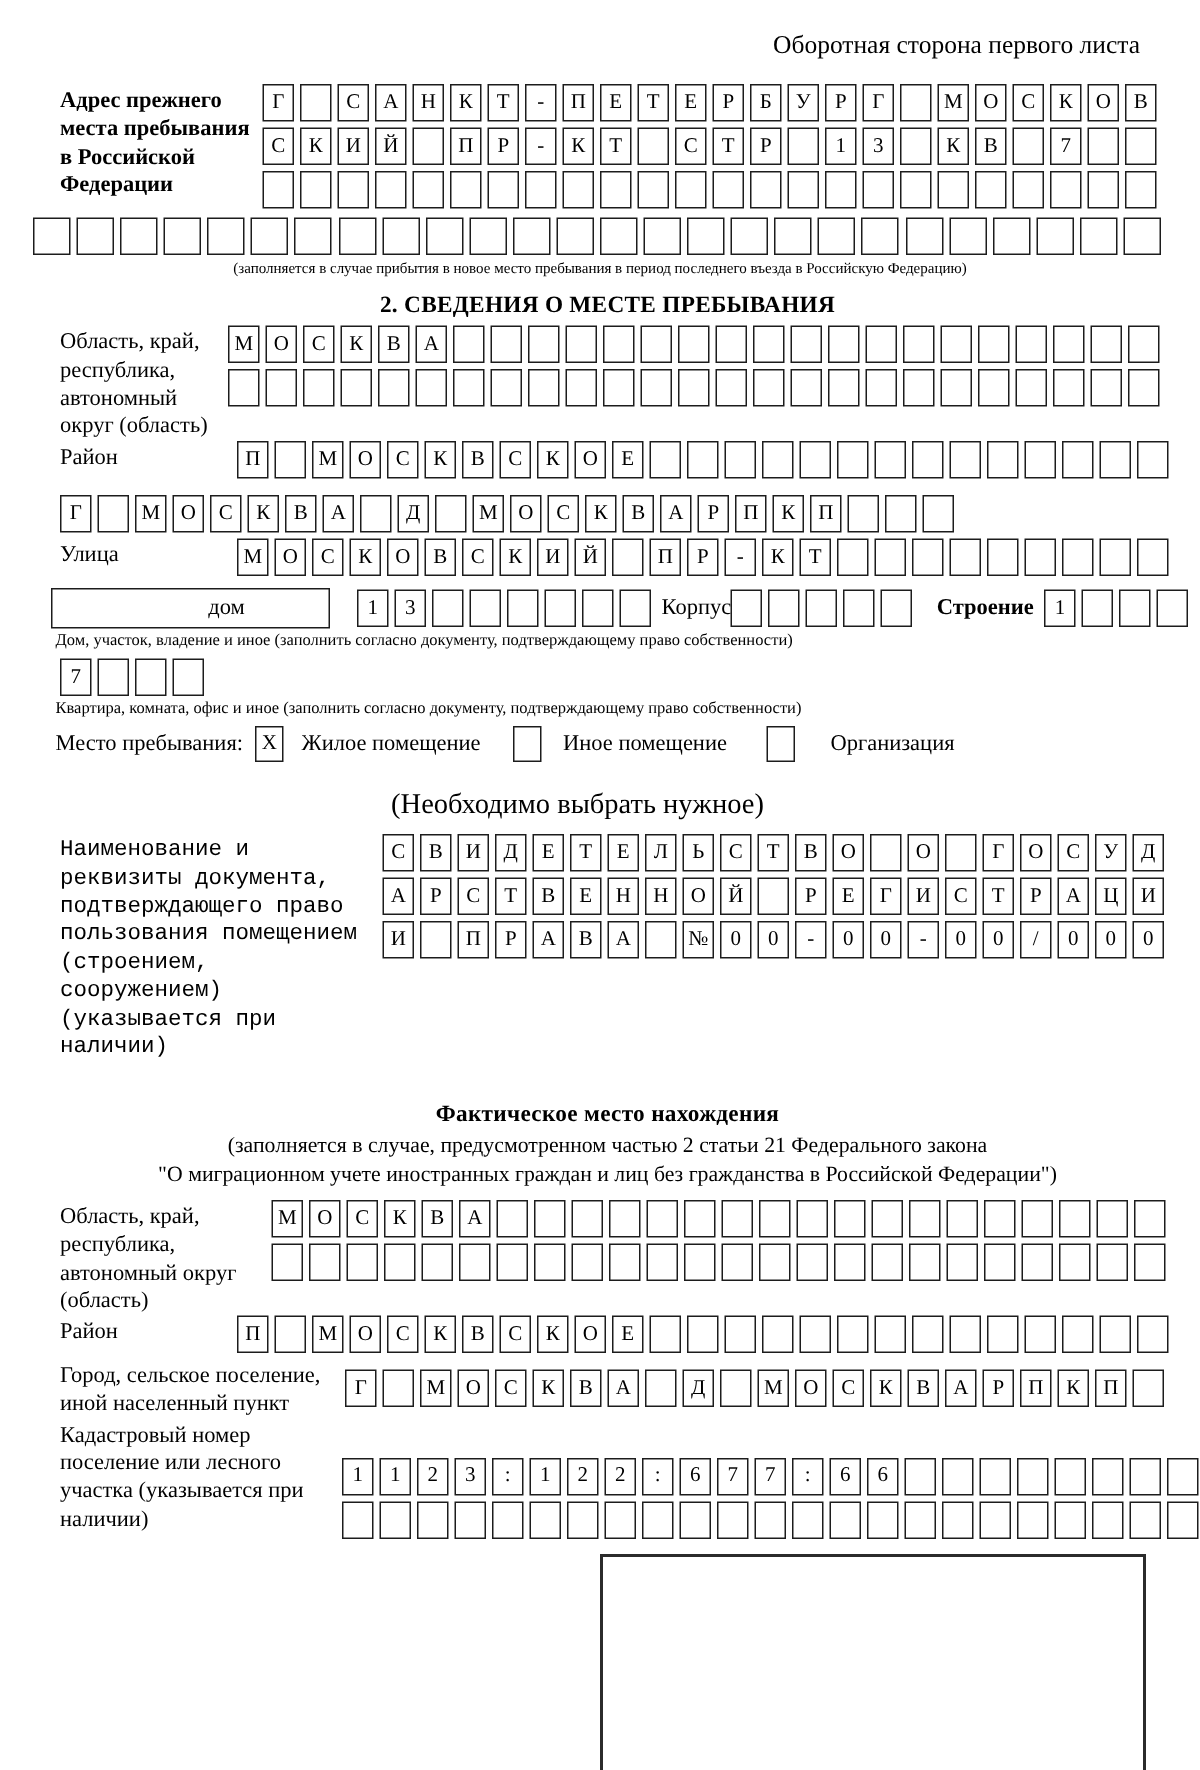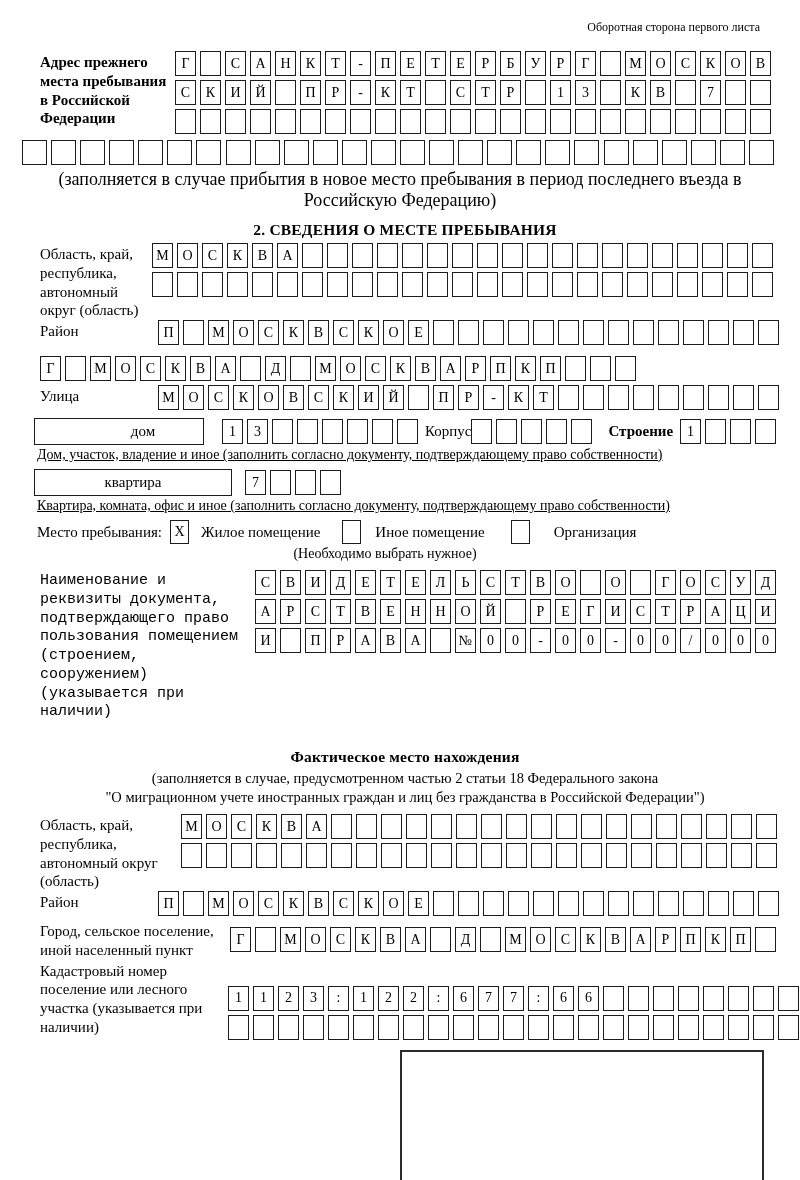--- a/index.html
+++ b/index.html
@@ -4,24 +4,24 @@
 <style>
   html, body { margin:0; padding:0; background:#fff; }
   body {
     width:800px; height:1180px;
     font-family:"Liberation Serif", serif;
     color:#000; font-size:15px;
     overflow:hidden;
   }
   .page { box-sizing:border-box; width:800px; padding:20px 30px 0 40px; }
 
-  .header-note { text-align:right; padding-right:10px; font-size:12px; }
+  .header-note { text-align:right; padding-right:10px; font-size:17px; }
 
   .center { text-align:center; }
-  .note   { font-size:18px; margin:4px 0 2px -10px; }
+  .note   { font-size:10px; margin:4px 0 2px -10px; }
   .title  { font-weight:bold; font-size:15.5px; margin:10px 0 4px; letter-spacing:.2px; }
 
   .field { display:flex; align-items:flex-start; }
   .label { flex:none; line-height:1.25; padding-top:2px; }
   .gridcol { display:flex; flex-direction:column; }
 
   .cells { display:flex; margin-bottom:4px; }
   .cell {
     flex:none; display:inline-flex; align-items:center; justify-content:center;
     width:19px; height:23px; border:1.6px solid #1c1c1c; margin-right:4px;
@@ -36,34 +36,34 @@
 
   .mt7 { margin-top:7px; } .mt26 { margin-top:26px; }
 
   .sec1 { margin-top:16px; }
 
   .house-row { display:flex; align-items:center; margin:4px 0 2px; }
   .named-box {
     box-sizing:border-box; display:flex; align-items:center; justify-content:center;
     height:27px; border:1.8px solid #1c1c1c; margin-left:-6px; flex:none;
   }
-  .house-box { width:170px; margin-right:18px;padding-left:48px; }
+  .house-box { width:186px; margin-right:18px;padding-left:48px; }
   .apt-box   { width:198px; margin-right:13px; }
   .inline-label { flex:none; }
   .lbl-korpus   { margin-left:3px; margin-right:0;text-align:right; }
   .lbl-stroenie { margin-left:12px; margin-right:7px;font-weight:bold; }
-  .caption { font-size:14px; margin:2px 0 6px -3px;text-decoration:underline; }
+  .caption { font-size:11px; margin:2px 0 6px -3px; }
 
   .stay-row { display:flex; align-items:center; margin:6px 0 2px -3px; }
   .cb {
     flex:none; display:inline-flex; align-items:center; justify-content:center;
     width:17px; height:22px; border:1.6px solid #1c1c1c; font-size:14px;
   }
   .cb-1 { margin:0 12px 0 8px; } .cb-2 { margin:0 14px 0 22px; } .cb-3 { margin:0 24px 0 26px; }
-  .small-note { font-size:14px; margin:2px 40px 8px 0; }
+  .small-note { font-size:19px; margin:18px 40px 8px 0; }
 
   .doc-block { margin-top:6px; }
 
   .fact-title { margin-top:26px; }
   .fact-note { font-size:14.5px; margin:2px 0; }
   .fact-note-2 { margin-bottom:8px; }
 
   .stamp-wrap { width:375px; margin-left:356px; margin-top:6px; }
   .stamp-box { box-sizing:border-box; width:364px; height:176px; border:2px solid #2b2b2b; margin-left:4px; }
   .stamp-caption { text-align:center; font-size:14.5px; line-height:1.38; margin-top:7px; }
@@ -365,21 +365,20 @@
     <div class="cells" style="margin-bottom:0">
         <span class="cell">1</span>
         <span class="cell"></span>
         <span class="cell"></span>
         <span class="cell"></span>
       </div>
   </div>
   <div class="caption">Дом, участок, владение и иное (заполнить согласно документу, подтверждающему право собственности)</div>
 
   <div class="house-row">
-    <div class="named-box apt-box">квартира</div>
     <div class="cells" style="margin-bottom:0">
         <span class="cell">7</span>
         <span class="cell"></span>
         <span class="cell"></span>
         <span class="cell"></span>
       </div>
   </div>
   <div class="caption">Квартира, комната, офис и иное (заполнить согласно документу, подтверждающему право собственности)</div>
 
   <div class="stay-row">
@@ -462,21 +461,21 @@
           <span class="cell">0</span>
           <span class="cell">/</span>
           <span class="cell">0</span>
           <span class="cell">0</span>
           <span class="cell">0</span>
         </div>
     </div>
   </div>
 
   <div class="center title fact-title">Фактическое место нахождения</div>
-  <div class="center fact-note">(заполняется в случае, предусмотренном частью 2 статьи 18 Федерального закона</div>
+  <div class="center fact-note">(заполняется в случае, предусмотренном частью 2 статьи 21 Федерального закона</div>
   <div class="center fact-note fact-note-2">"О миграционном учете иностранных граждан и лиц без гражданства в Российской Федерации")</div>
 
   <div class="field">
     <div class="label w141">Область, край, республика, автономный округ (область)</div>
     <div class="gridcol">
       <div class="cells">
           <span class="cell">М</span>
           <span class="cell">О</span>
           <span class="cell">С</span>
           <span class="cell">К</span>

